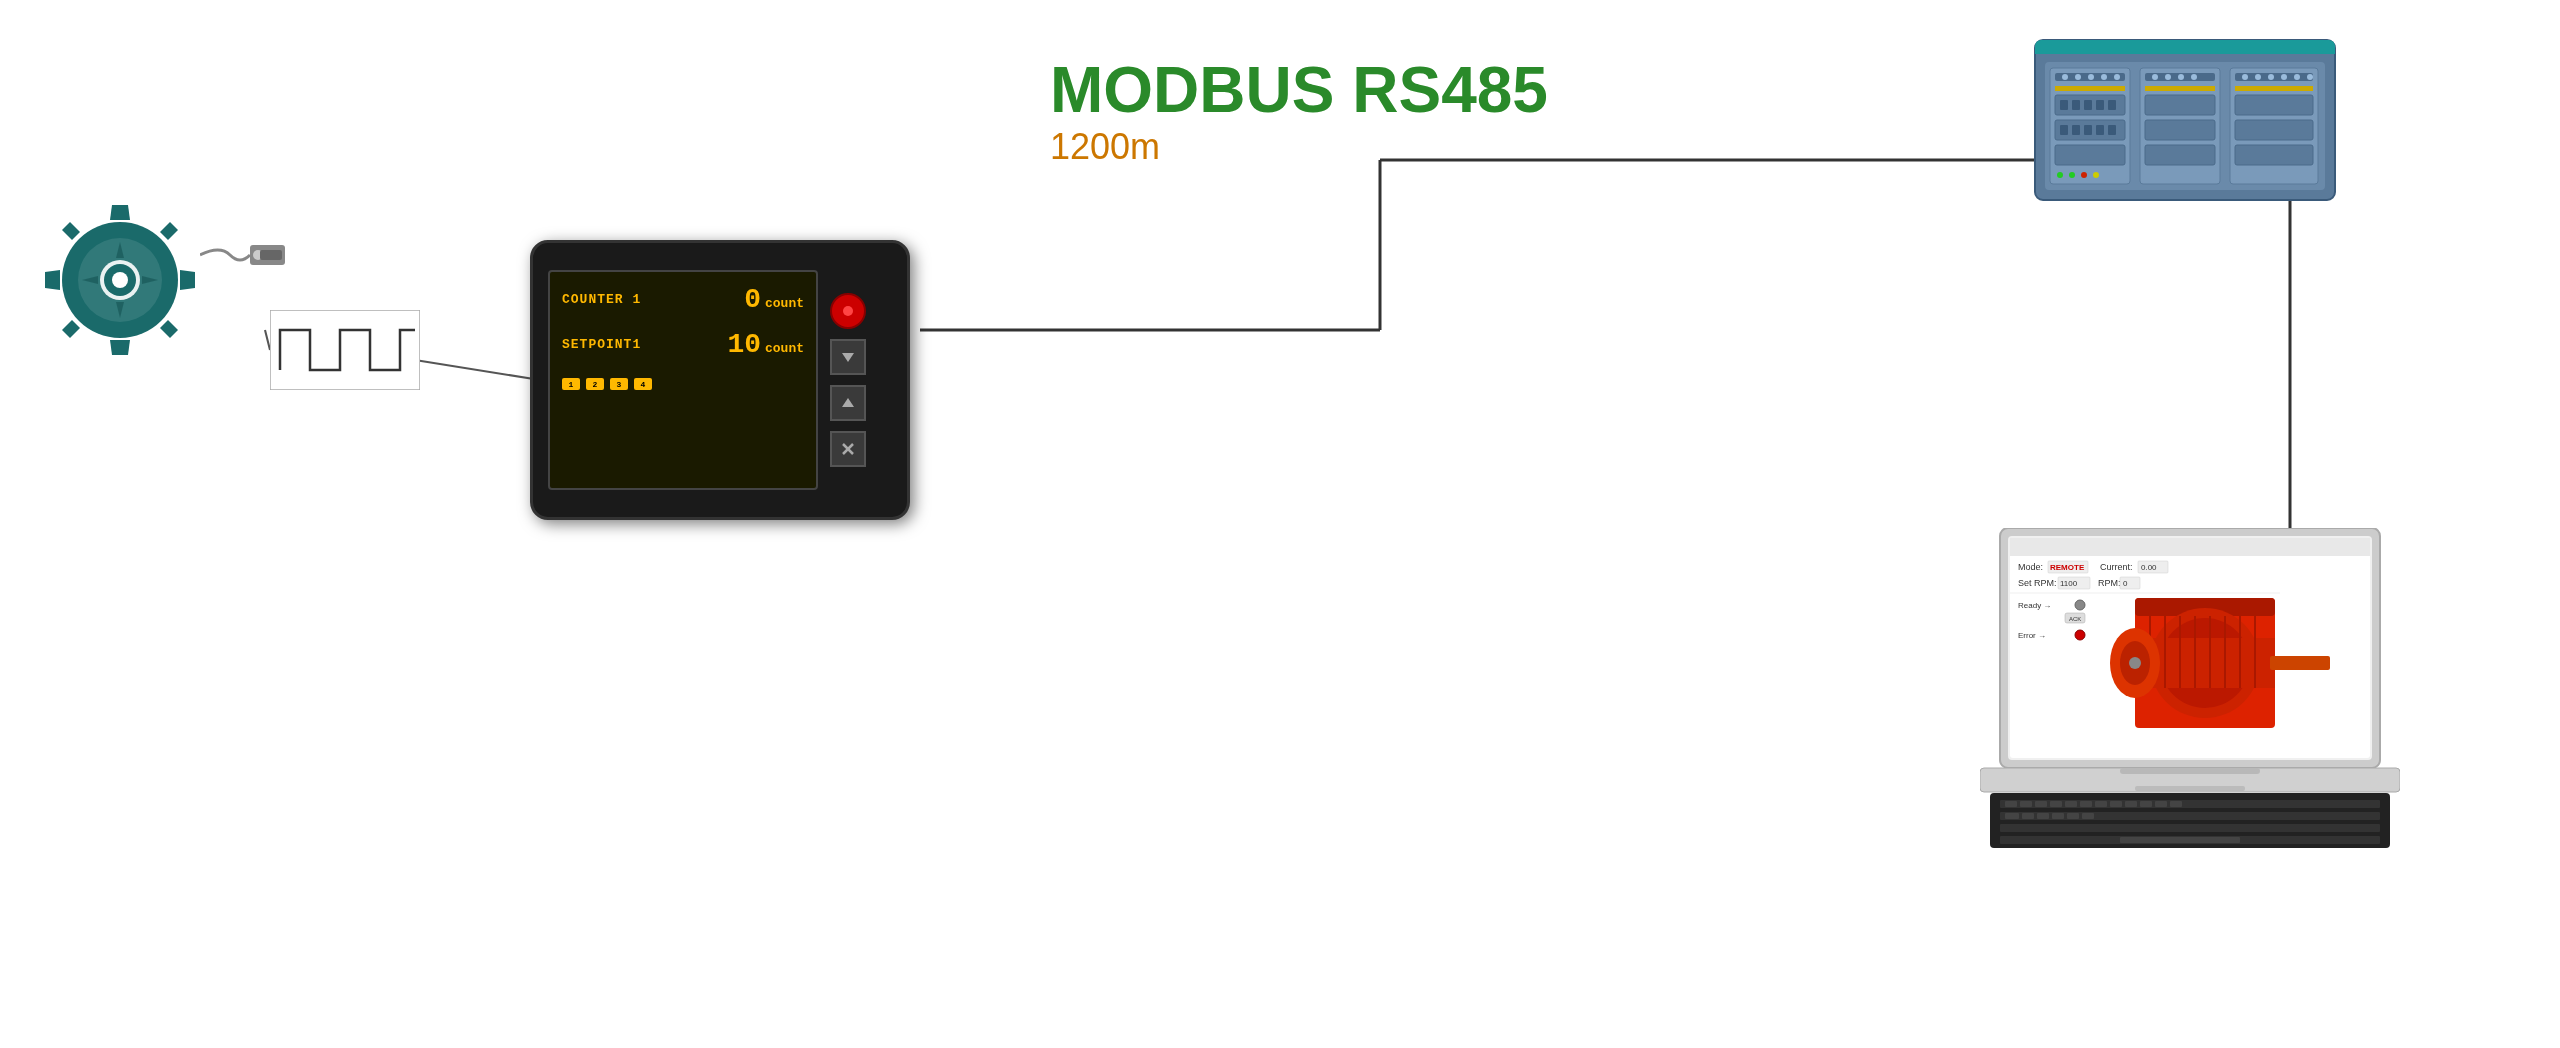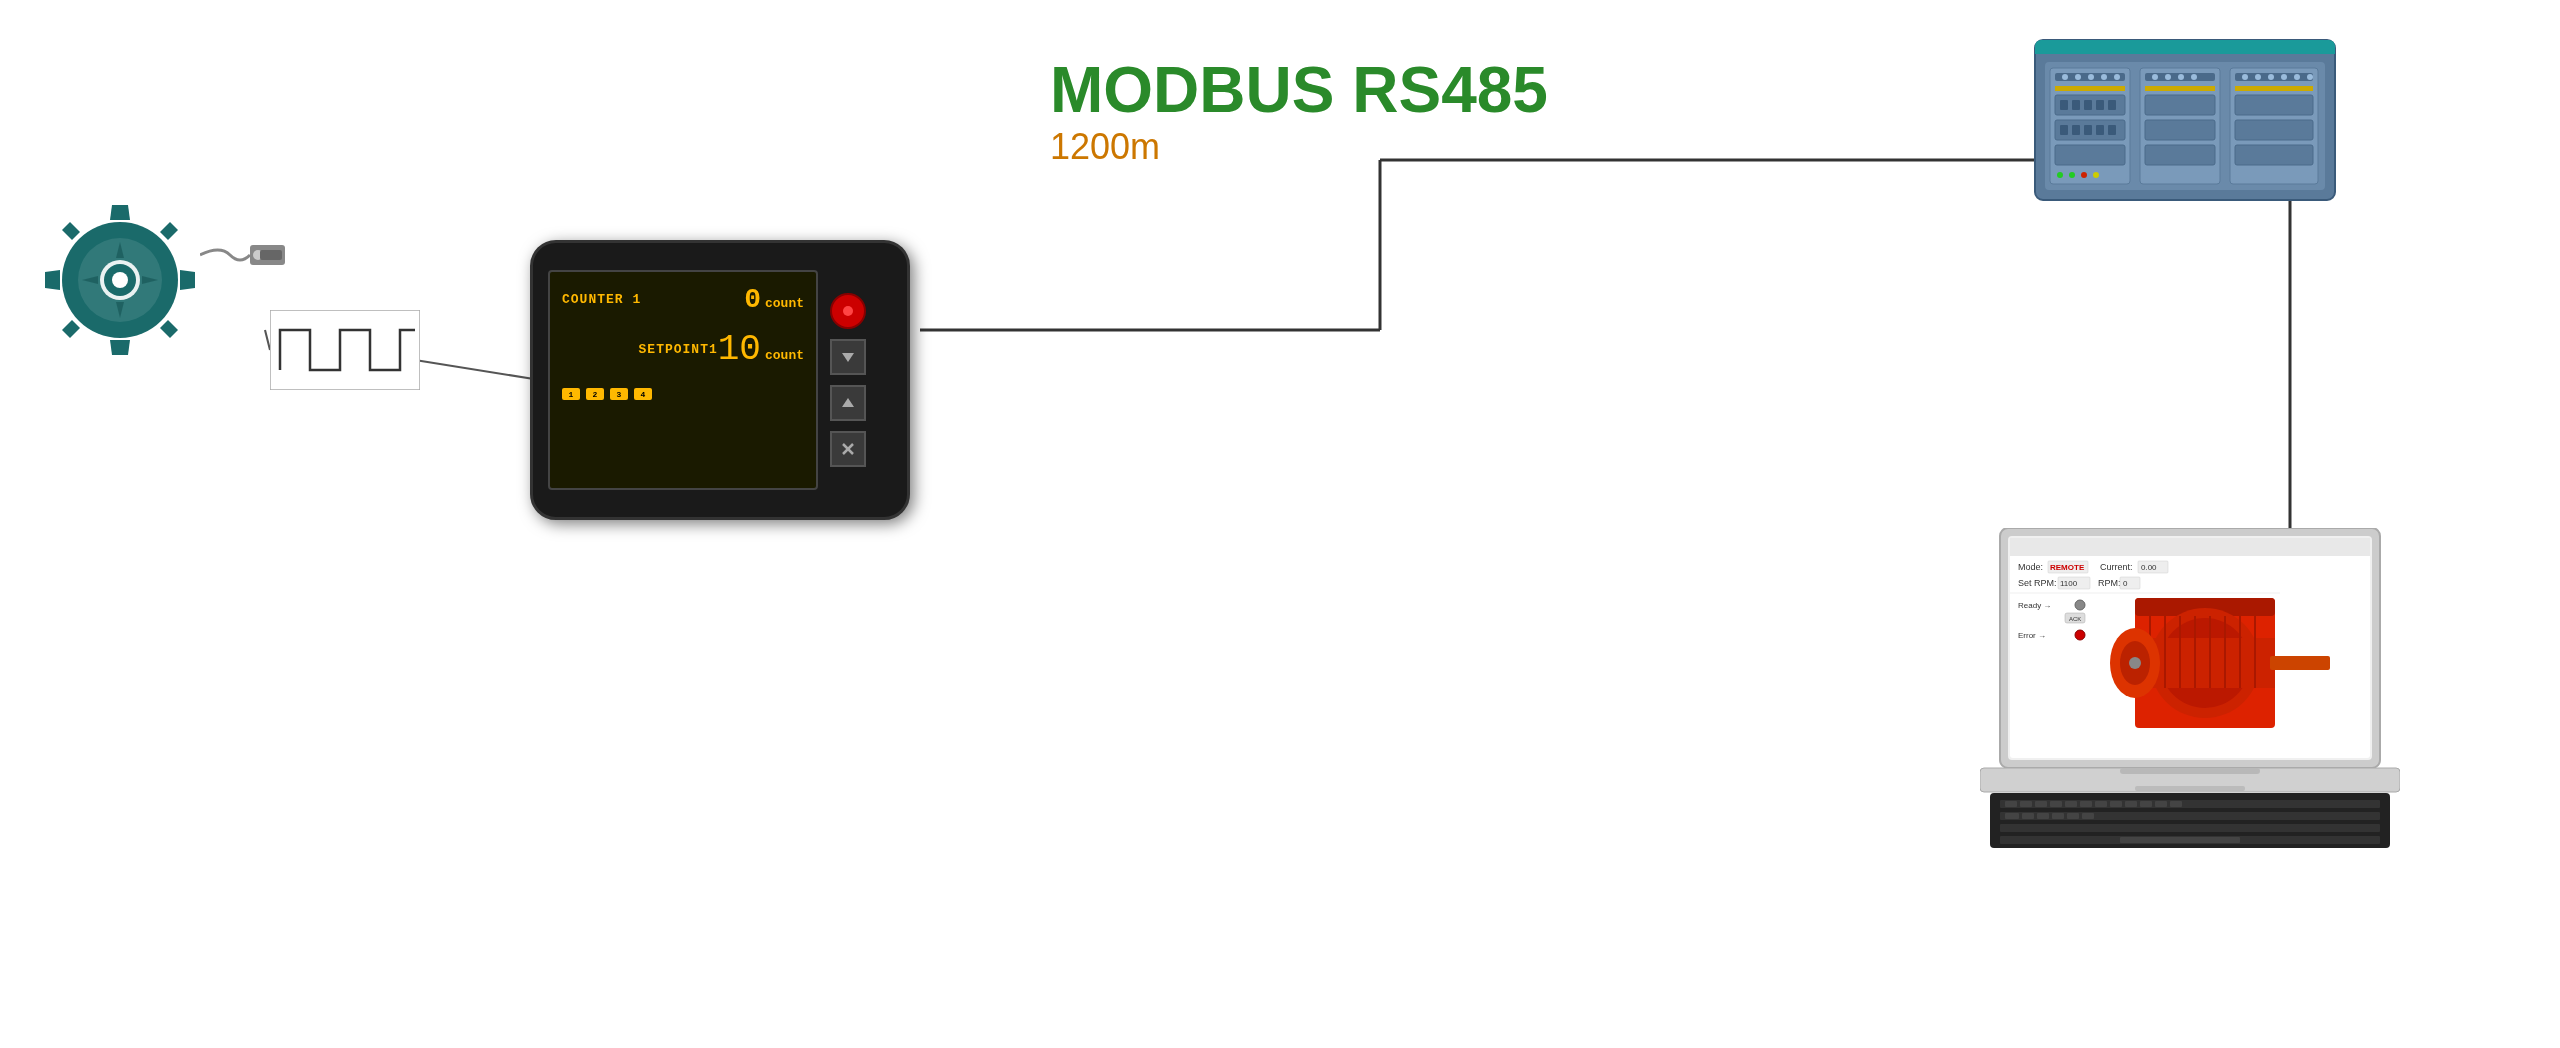--- a/index.html
+++ b/index.html
@@ -69,21 +69,21 @@
       width: 2560px;
       height: 1048px;
       pointer-events: none;
     }
 
     
     .device-body {
       width: 380px;
       height: 280px;
       background: #1a1a1a;
-      border-radius: 26px;
+      border-radius: 18px;
       border: 3px solid #333;
       position: relative;
       display: flex;
       align-items: center;
       padding: 15px;
       box-shadow: 4px 4px 15px rgba(0,0,0,0.5);
     }
 
     .device-screen {
       width: 270px;
@@ -112,21 +112,21 @@
 
     .screen-row {
       display: flex;
       justify-content: space-between;
       align-items: center;
       margin-bottom: 8px;
     }
 
     .screen-row-2 {
       display: flex;
-      justify-content: flex-end;
+      justify-content: space-between;
       align-items: center;
       margin-top: 8px;
     }
 
     .led-row {
       display: flex;
       gap: 6px;
       margin-top: 18px;
     }
 
@@ -195,22 +195,22 @@
 
     .modbus-distance {
       font-size: 36px;
       font-weight: normal;
       color: #cc7700;
       font-family: Arial, sans-serif;
       margin-top: 4px;
     }
 
     .setpoint-value-large {
-      font-size: 36px;
-      font-weight: normal;
+      font-size: 28px;
+      font-weight: bold;
       font-family: 'Courier New', monospace;
       color: #FFB800;
     }
 
     .counter-value {
       font-size: 28px;
       font-weight: bold;
       font-family: 'Courier New', monospace;
       color: #FFB800;
     }

